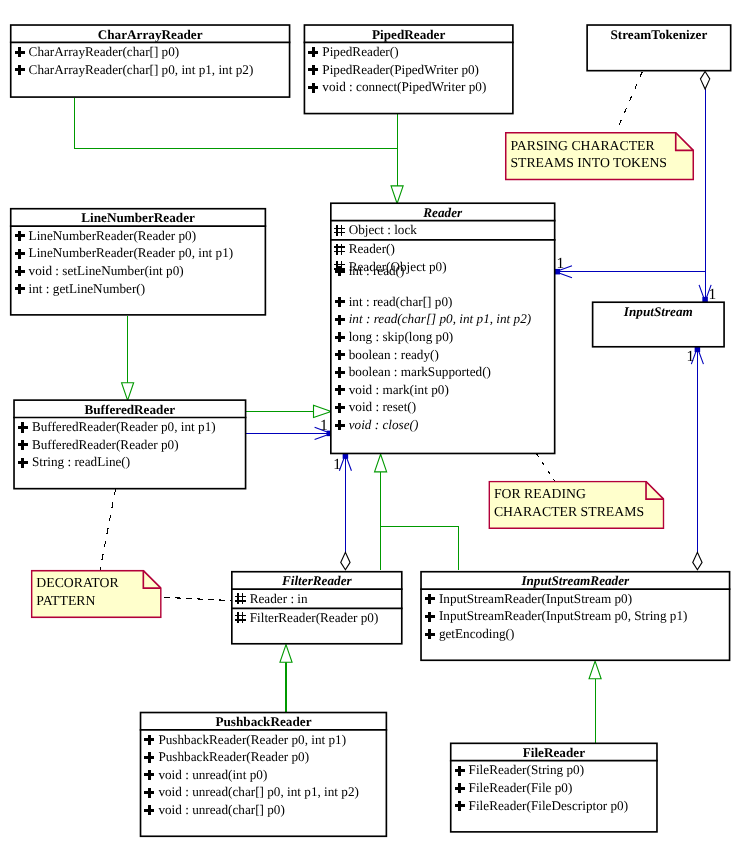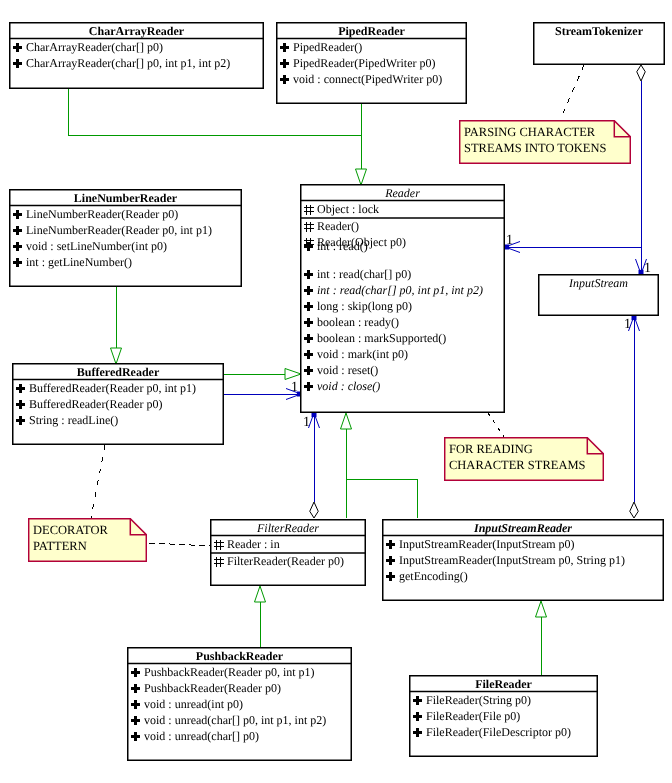--- a/index.html
+++ b/index.html
@@ -4,21 +4,21 @@
 <title>UML Class Diagram</title>
 <style>
   html,body{margin:0;padding:0;background:#ffffff;-webkit-font-smoothing:antialiased;
             text-rendering:geometricPrecision;}
   #canvas{position:relative;width:672px;height:783px;background:#ffffff;overflow:hidden;
           font-family:"Liberation Serif",serif;}
   svg.edges,svg.frames{position:absolute;left:0;top:0;width:672px;height:783px;}
   .uml-class{position:absolute;box-sizing:border-box;border:none;background:transparent;}
   .uml-title{position:absolute;text-align:center;font-weight:bold;font-size:12px;
              line-height:15px;height:16px;}
-  .uml-title.abstract{font-weight:normal;font-style:italic;}
+  .uml-title.abstract{font-weight:bold;font-style:italic;}
   .uml-sec{position:absolute;left:0;top:0;}
   .uml-row{position:absolute;left:0;font-size:12px;line-height:15px;height:16px;
            white-space:nowrap;padding-left:3px;}
   .vis{display:inline-block;width:14px;height:16px;font-weight:bold;font-style:normal;
        position:relative;vertical-align:top;}
   .vis-text{color:transparent;position:absolute;left:0;top:0;}
   .vis svg{position:absolute;left:0;top:0;}
   .mem-text{display:inline-block;vertical-align:top;}
   .uml-row.abs{font-style:italic;}
   .note{position:absolute;box-sizing:border-box;}

